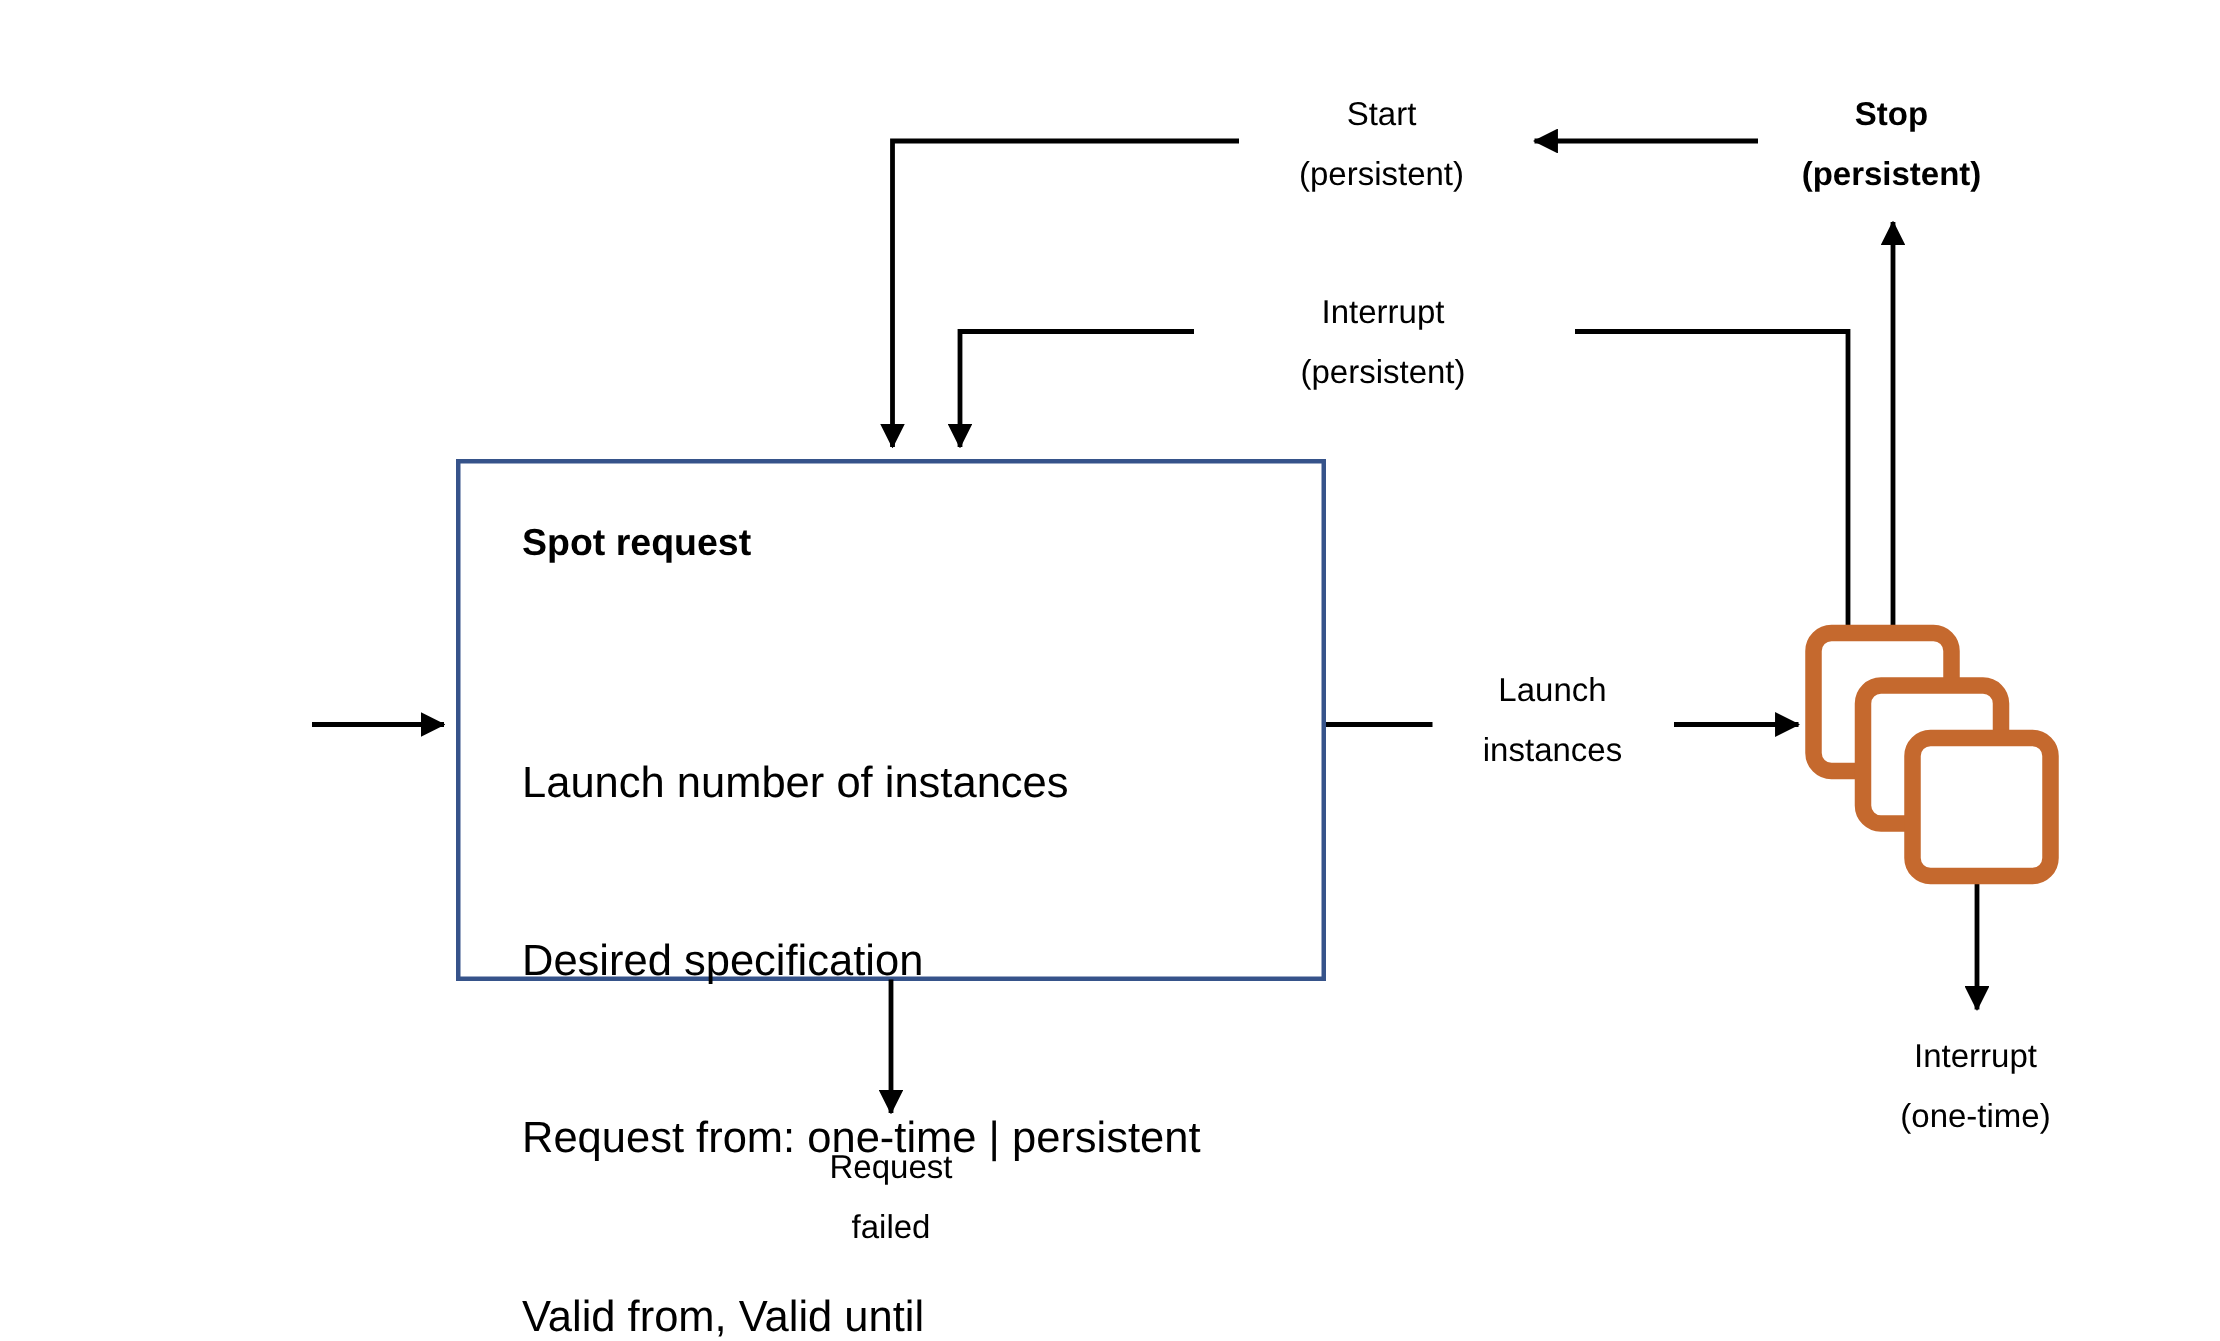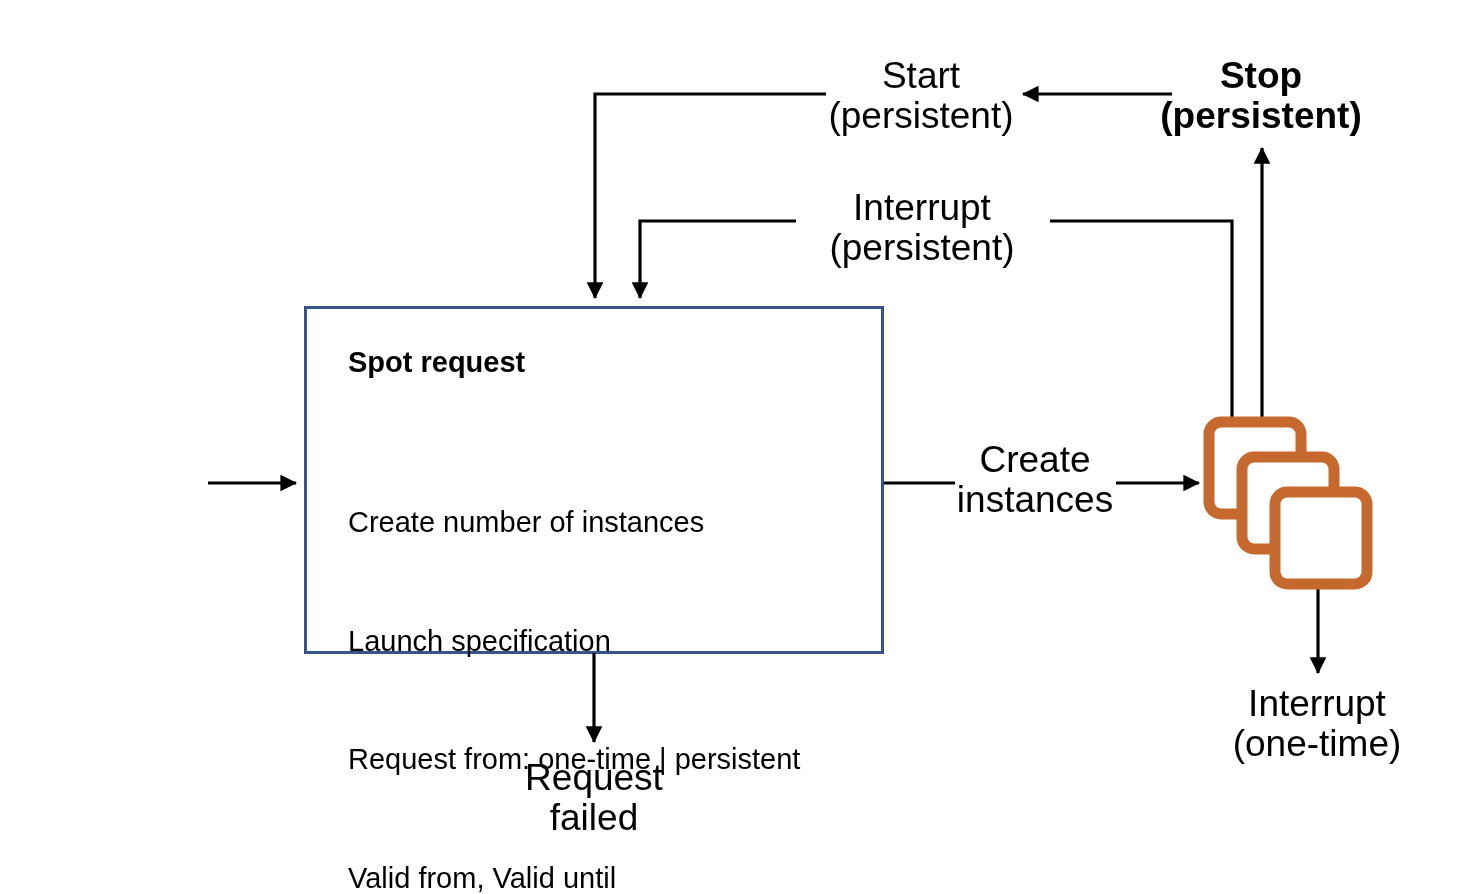--- a/index.html
+++ b/index.html
@@ -22,35 +22,35 @@
   #diagram-svg {
     position: absolute;
     inset: 0;
     width: 1480px;
     height: 894px;
     display: block;
   }
   .lbl {
     position: absolute;
     font-family: "Liberation Sans", sans-serif;
-    font-size: 37px;
+    font-size: 22px;
     line-height: 40px;
     color: #000000;
     white-space: pre;
     text-align: center;
     pointer-events: none;
   }
   .lbl.center-anchor {
     transform: translateX(-50%);
   }
   .box-title {
     position: absolute;
     font-family: "Liberation Sans", sans-serif;
     font-weight: bold;
-    font-size: 29px;
+    font-size: 25px;
     line-height: 38px;
     color: #000000;
     white-space: pre;
   }
   .box-body {
     position: absolute;
     font-family: "Liberation Sans", sans-serif;
     font-size: 29px;
     line-height: 39.5px;
     color: #000000;
@@ -95,37 +95,37 @@
     <g>
       <rect x="1209" y="422" width="92" height="92" rx="12" ry="12" fill="#FFFFFF" stroke="#C5692E" stroke-width="11"></rect>
       <rect x="1242" y="457" width="92" height="92" rx="12" ry="12" fill="#FFFFFF" stroke="#C5692E" stroke-width="11"></rect>
       <rect x="1275" y="492" width="92" height="92" rx="12" ry="12" fill="#FFFFFF" stroke="#C5692E" stroke-width="11"></rect>
     </g>
   </svg>
 
   <div class="box-title" style="left:348px; top:343px;">Spot request</div>
 
   <div class="box-body" style="left:348px; top:424px;">
-    <div>Create number of instances</div>
-    <div>Launch specification</div>
+    <div>Launch number of instances</div>
+    <div>Desired specification</div>
     <div>Request from: one-time | persistent</div>
     <div>Valid from, Valid until</div>
   </div>
 
 
   <div class="lbl center-anchor" style="left:921px; top:56px;">Start
 (persistent)</div>
 
   <div class="lbl center-anchor" style="left:1261px; top:56px;font-weight:bold;">Stop
 (persistent)</div>
 
   <div class="lbl center-anchor" style="left:922px; top:188px;">Interrupt
 (persistent)</div>
 
-  <div class="lbl center-anchor" style="left:1035px; top:440px;">Create
+  <div class="lbl center-anchor" style="left:1035px; top:440px;">Launch
 instances</div>
 
   <div class="lbl center-anchor" style="left:594px; top:758px;">Request
 failed</div>
 
   <div class="lbl center-anchor" style="left:1317px; top:684px;">Interrupt
 (one-time)</div>
 
 </div>
 

